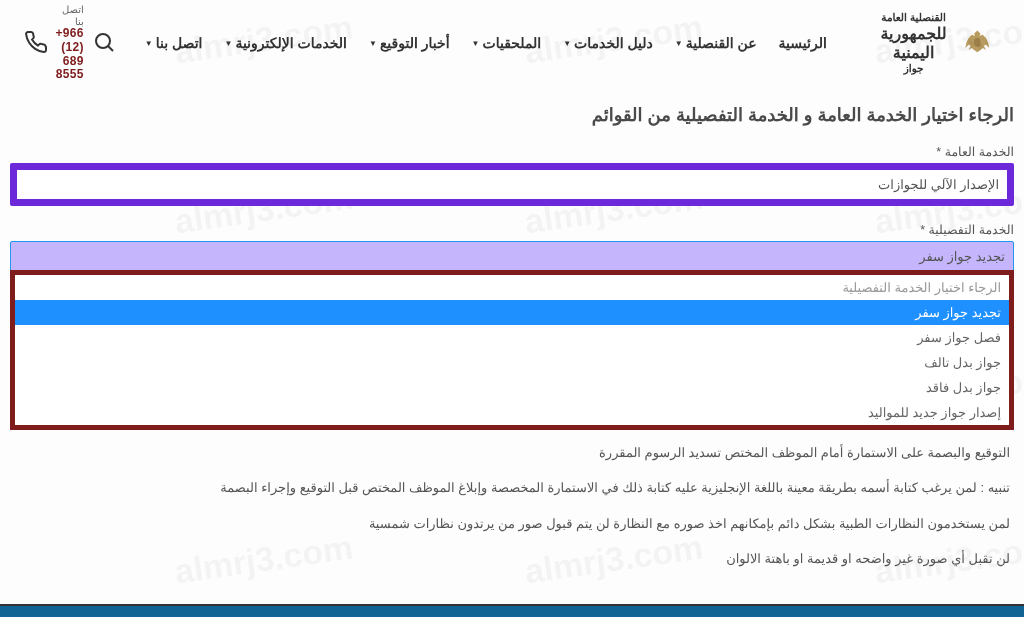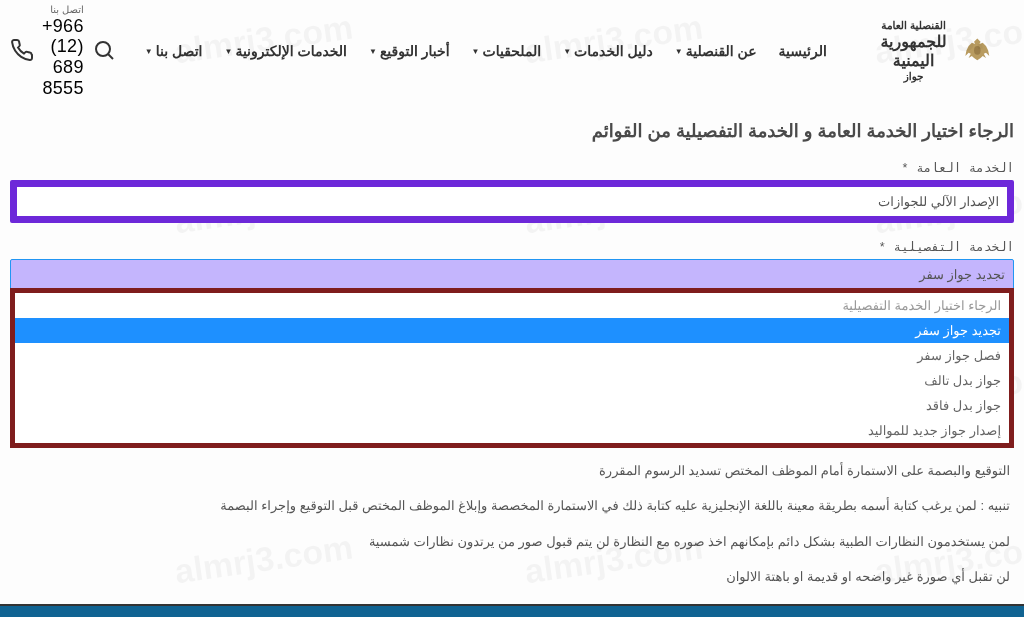--- a/index.html
+++ b/index.html
@@ -11,38 +11,38 @@
 .logo { display:flex; align-items:center; gap:8px; }
 .logo svg { width:46px; height:42px; }
 .logo-text { font-size:10.5px; text-align:center; color:#333; font-weight:600; line-height:1.2; }
 .nav { display:flex; gap:22px; flex:1; margin-right:30px; }
 .nav a { color:#333; text-decoration:none; font-size:14px; font-weight:600; white-space:nowrap; display:flex; align-items:center; gap:3px; }
 .chev { font-size:8px; }
 .contact { display:flex; align-items:center; gap:8px; margin-right:auto; direction:ltr; }
 .phone-ico svg, .search-ico svg { width:24px; height:24px; stroke:#333; fill:none; stroke-width:2; }
 .contact-block { text-align:right; line-height:1.15; }
 .contact-label { font-size:10px; color:#666; }
-.contact-num { font-size:18px; font-weight:400; color:#000000; letter-spacing:.3px; }
+.contact-num { font-size:12px; font-weight:700; color:#7f1d1d; letter-spacing:.3px; }
 .search-ico { margin-right:12px; }
 
 .content { padding:18px 10px 0 10px; position:relative; z-index:2; }
 .title { font-size:18px; color:#4a4a4a; margin-bottom:18px; }
 .label { font-size:12.5px; color:#555; margin-bottom:4px; }
 .select { border:7px solid #6d28d9; background:#fff; padding:7px 8px; font-size:13px; color:#555; border-radius:2px; margin-bottom:16px; }
 .select-open { border:1px solid #2196f3; background:#c4b5fd; padding:7px 8px; font-size:13px; color:#555; border-radius:2px; position:relative; }
 .dropdown { position:absolute; top:100%; right:-1px; left:-1px; border:5px solid #7f1d1d; background:#fff; z-index:5; margin-top:-1px; }
 .dropdown .opt { padding:5px 8px; font-size:13px; color:#666; }
 .dropdown .opt.ph { color:#999; }
 .dropdown .opt.sel { background:#1e90ff; color:#fff; }
 
 .notes { margin-top:135px; padding:0 4px 0 70px; }
 .notes p { font-size:13px; color:#555; line-height:1.5; margin-bottom:16px; text-align:right; }
 
 .footer-bar { position:absolute; bottom:0; left:0; right:0; height:13px; background:#106392; border-top:2px solid #333; }
-.req { font-family:Liberation Mono, monospace; }
+.req { font-family:Liberation Sans, sans-serif; }
 </style>
 </head>
 <body>
 
 <div class="wm">
   <span style="top:20px; right:-30px">almrj3.com</span>
   <span style="top:20px; right:320px">almrj3.com</span>
   <span style="top:20px; right:670px">almrj3.com</span>
   <span style="top:190px; right:-30px">almrj3.com</span>
   <span style="top:190px; right:320px">almrj3.com</span>

